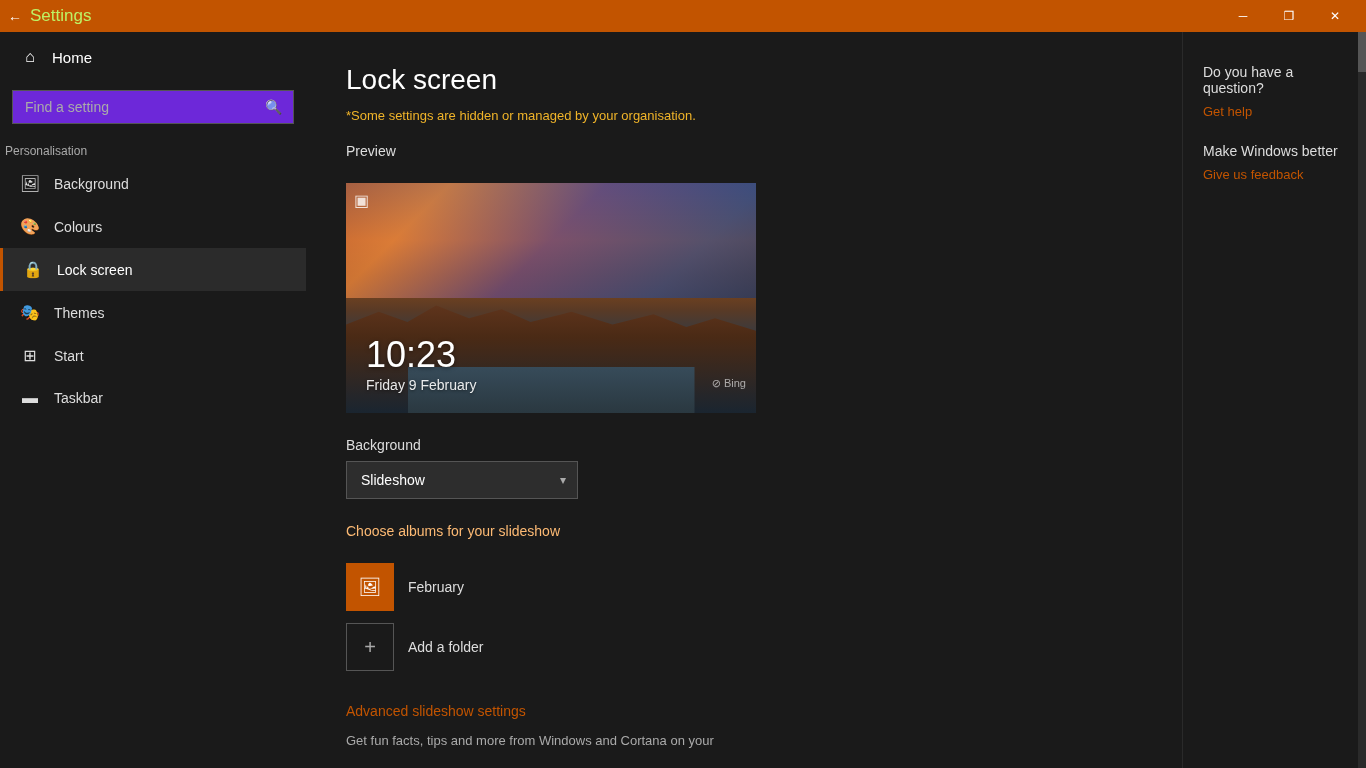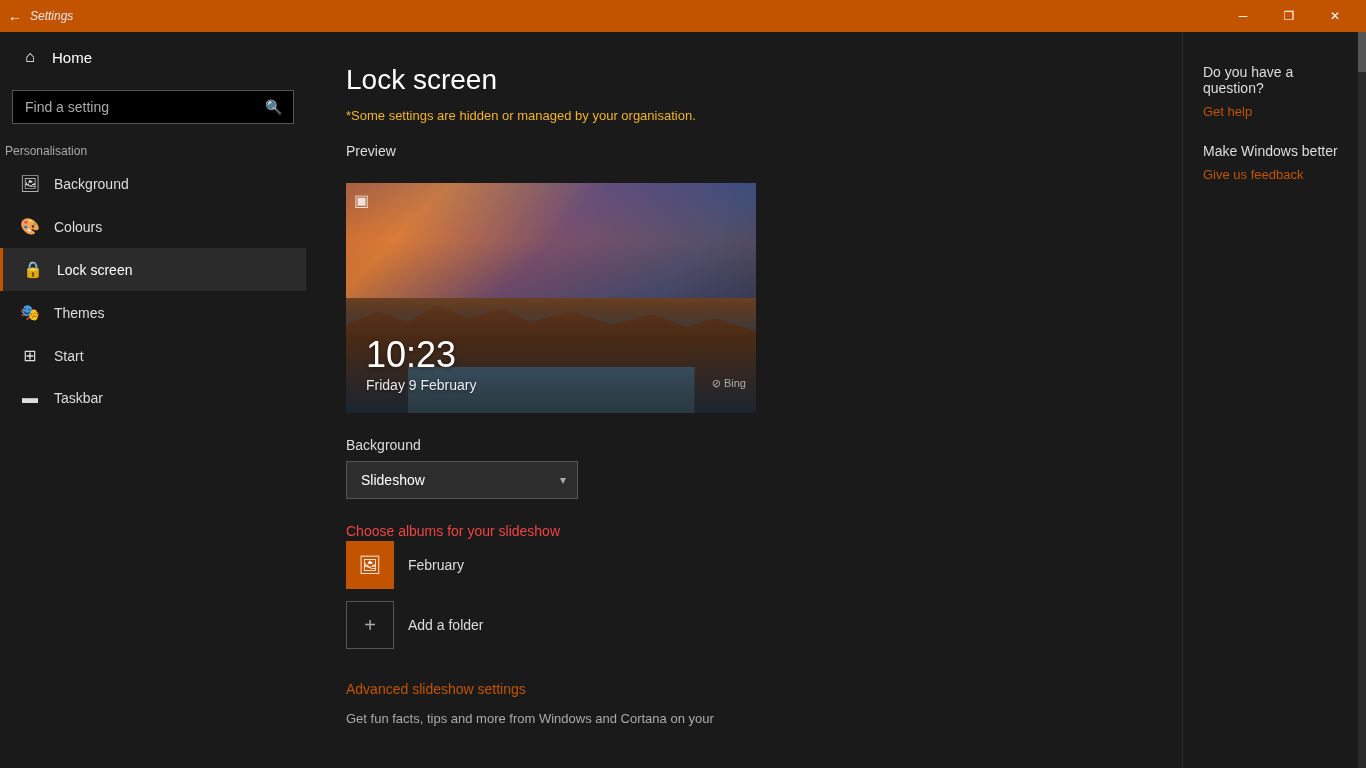--- a/index.html
+++ b/index.html
@@ -28,24 +28,23 @@
       font-size: 14px;
       margin-right: 8px;
       cursor: pointer;
       background: none;
       border: none;
       color: white;
       display: flex;
       align-items: center;
     }
     .titlebar-title {
-      font-size: 12px;
-      color: #e5e5e5;
+      font-size: 17px;
+      color: #bef264;
       flex: 1;
-      font-style: italic;
     }
     .titlebar-controls {
       display: flex;
       gap: 0;
     }
     .titlebar-btn {
       width: 46px;
       height: 32px;
       background: none;
       border: none;
@@ -80,21 +79,21 @@
       padding: 16px 20px;
       cursor: pointer;
       font-size: 15px;
     }
     .search-container {
       padding: 8px 12px 12px 12px;
     }
     .search-box {
       display: flex;
       align-items: flex-end;
-      background: #000000;
+      background: #6d28d9;
       border: 1px solid #555;
       width: 100%;
     }
     .search-box input {
       background: transparent;
       border: none;
       color: #aaa;
       padding: 8px 12px;
       font-size: 14px;
       flex: 1;
@@ -292,22 +291,22 @@
       top: 50%;
       transform: translateY(-50%);
       color: #aaa;
       pointer-events: none;
       font-size: 12px;
     }
 
     
     .albums-label {
       font-size: 14px;
-      color: #ef4444;
-      margin-bottom: 2px;
+      color: #fdba74;
+      margin-bottom: 24px;
     }
     .album-item {
       display: flex;
       align-items: center;
       gap: 14px;
       margin-bottom: 12px;
       cursor: pointer;
     }
     .album-thumb {
       width: 48px;

